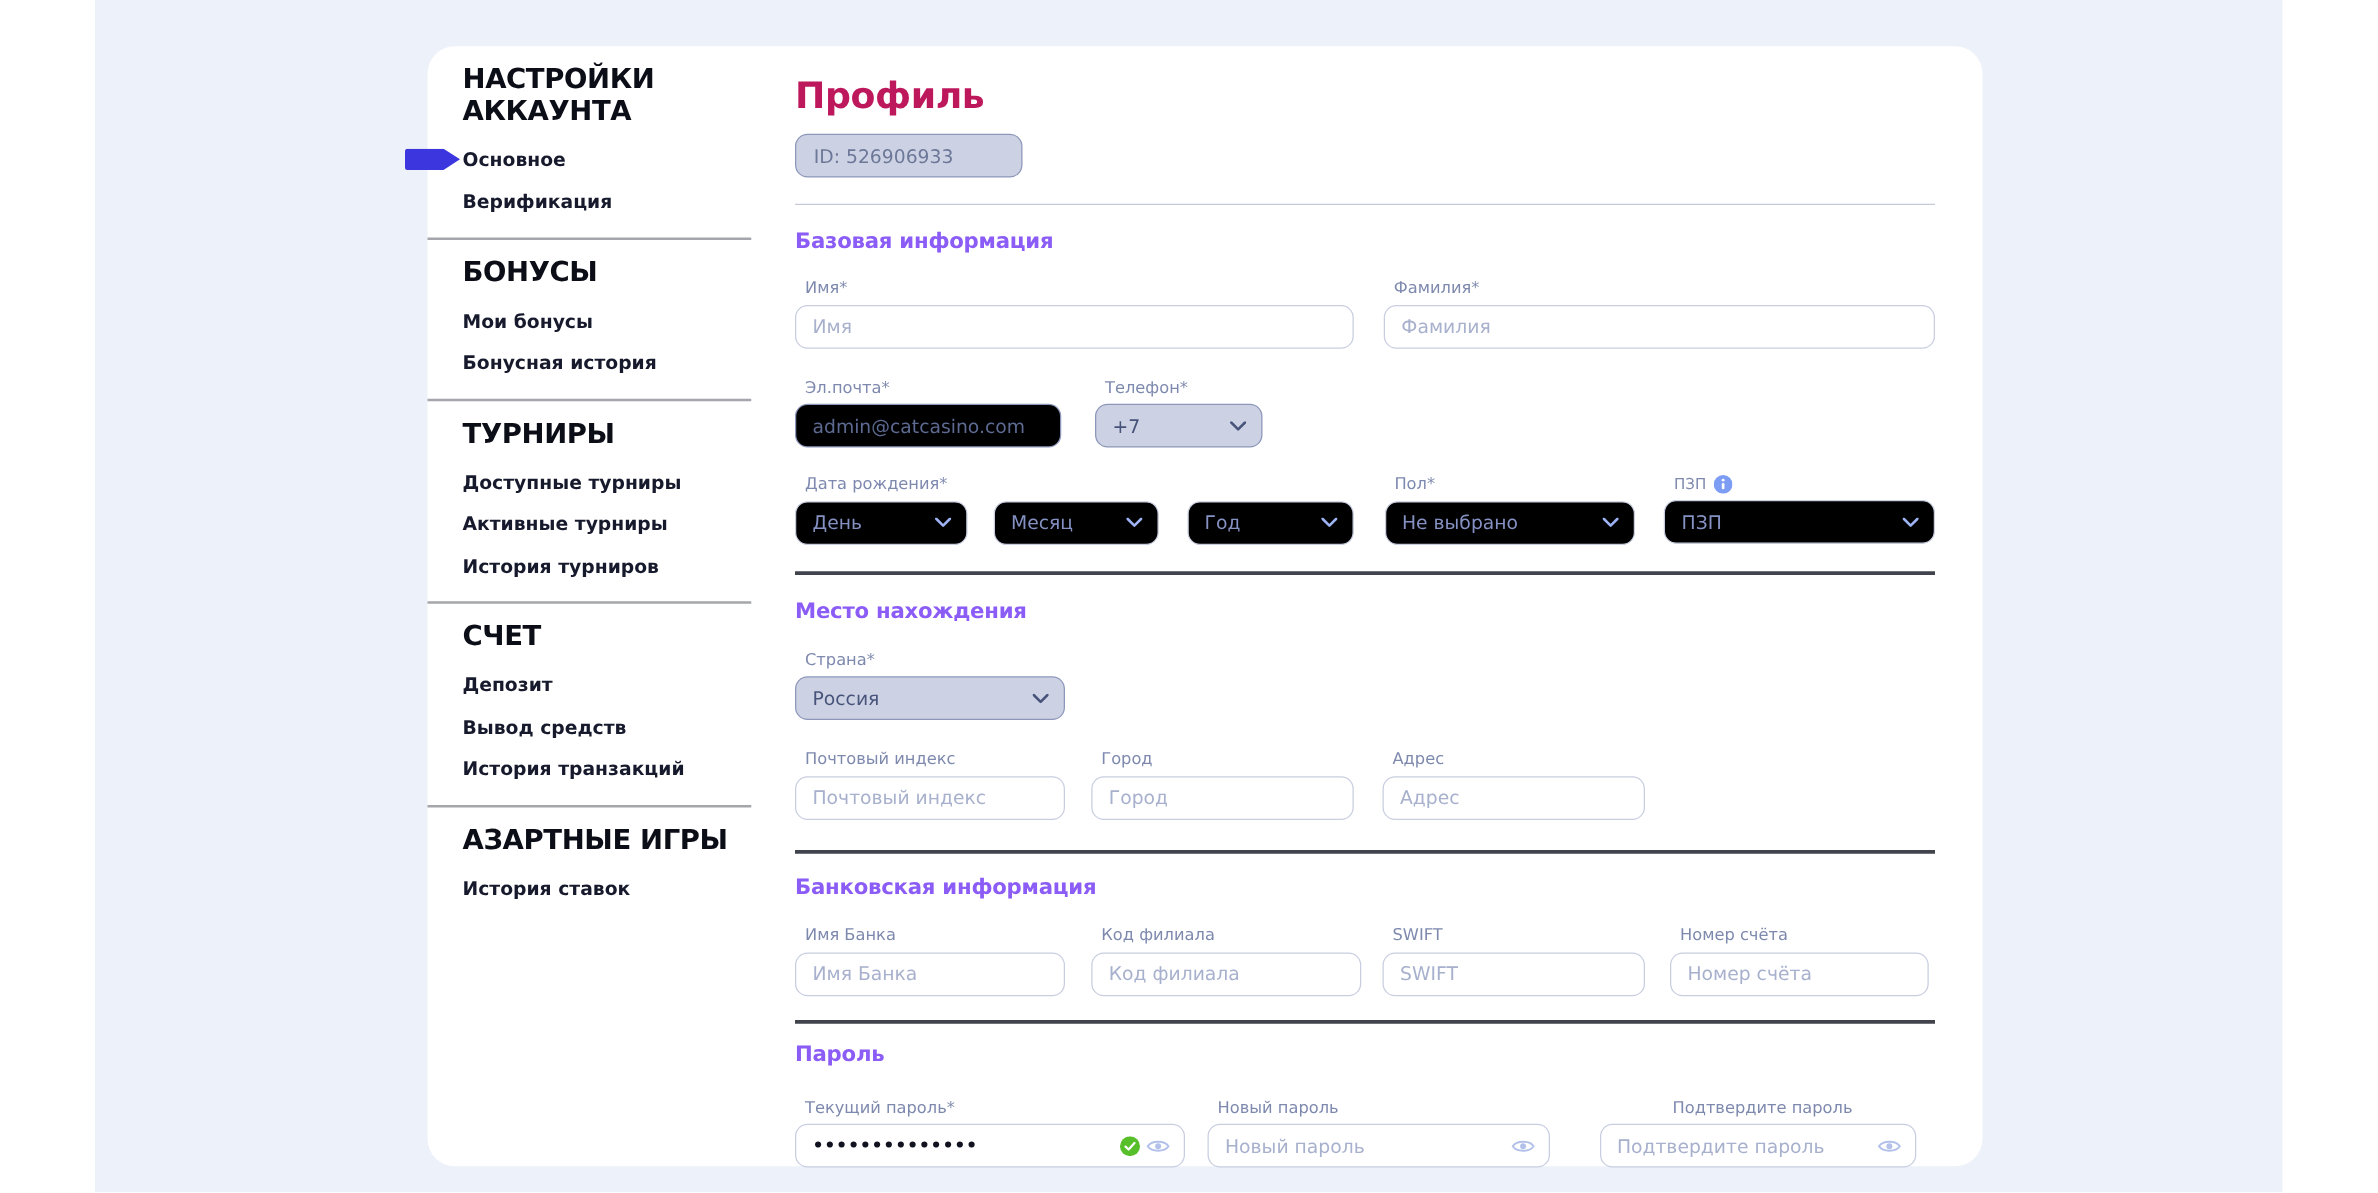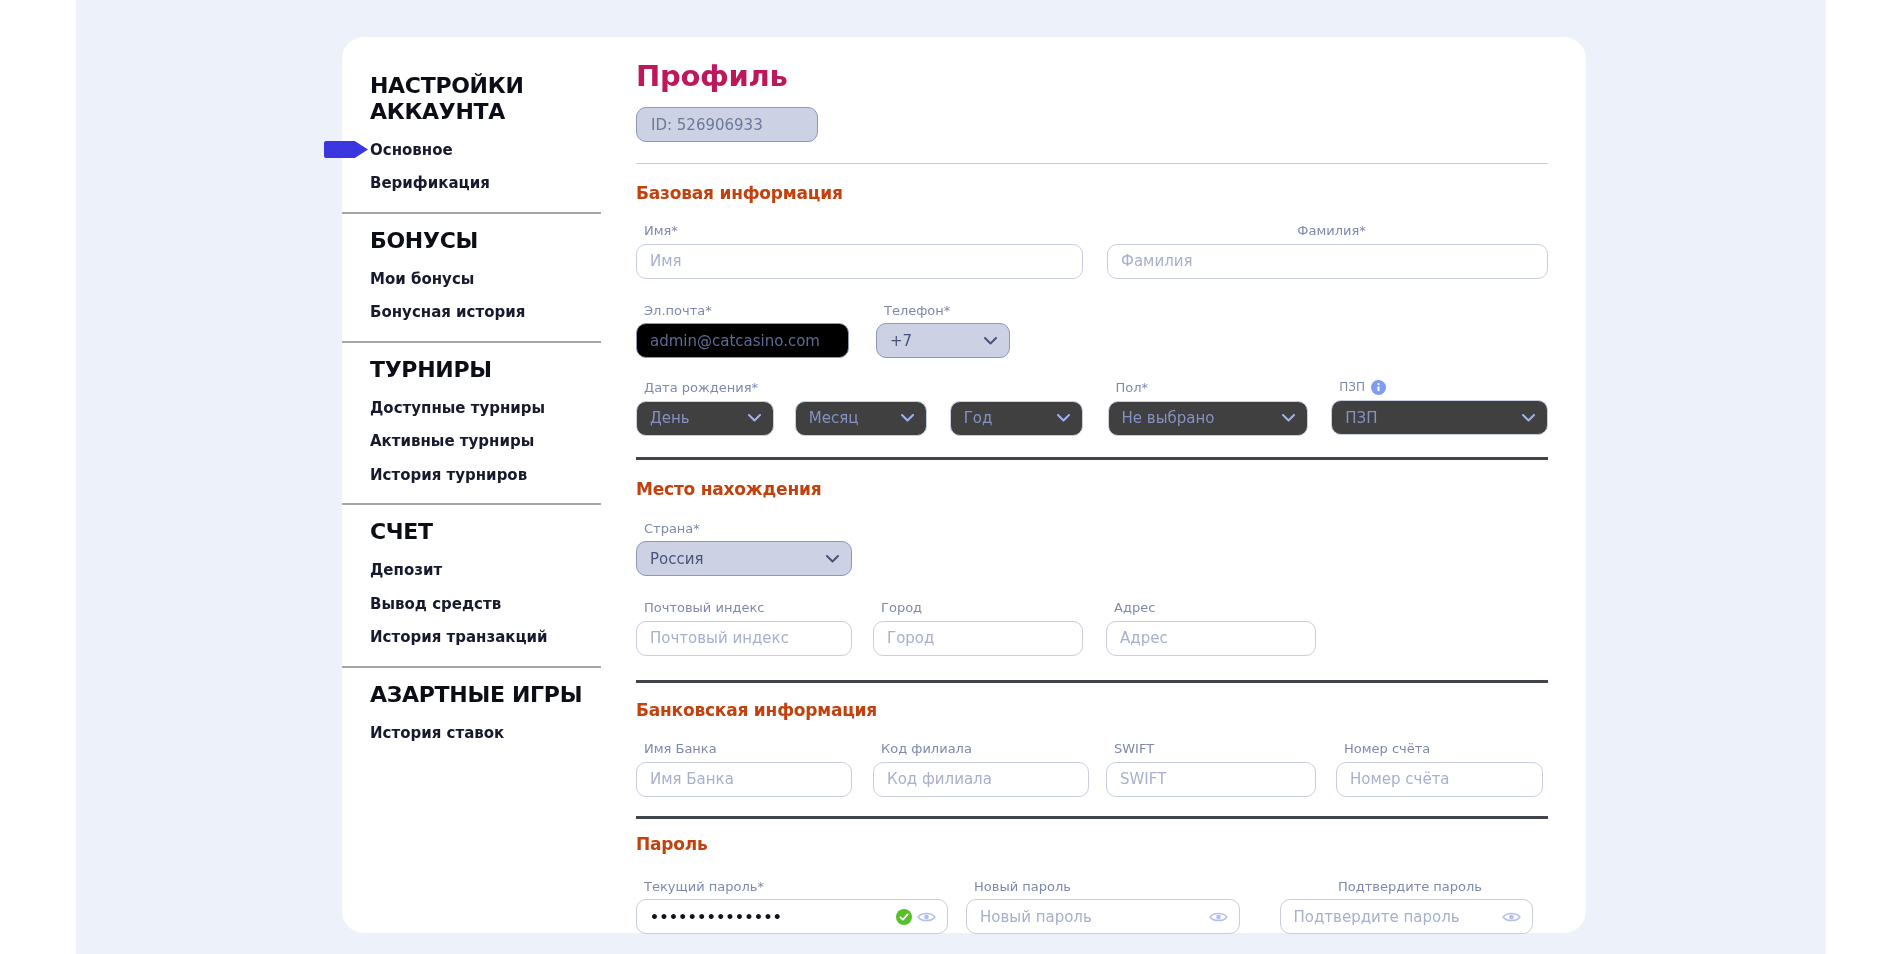--- a/index.html
+++ b/index.html
@@ -8,21 +8,21 @@
     position:relative; background:#ffffff; overflow:hidden;
     font-family:"DejaVu Sans", sans-serif; color:#14182b;
   }
   .page-bg { position:absolute; left:76px; top:0; width:1750px; height:954px; background:#edf1f9; }
   .card {
     position:absolute; left:342px; top:37px; width:1244px; height:896px;
     background:#ffffff; border-radius:22px; display:flex;
   }
 
   
-  .sidebar { width:259px; flex-shrink:0; padding-top:22px; }
+  .sidebar { width:259px; flex-shrink:0; }
   .side-section { padding:0 0 6px 28px; }
   .side-divider { width:259px; height:2px; background:#85888f; margin:14px 0 2px; opacity:.75; }
   .side-title {
     font-size:22px; font-weight:800; color:#0b0d17; line-height:1.18;
     margin:14px 0 6px; letter-spacing:-0.3px;
   }
   .side-item {
     position:relative; font-size:15px; font-weight:700; color:#161a2c;
     margin-top:17px; line-height:1.1; cursor:pointer; width:max-content;
   }
@@ -36,37 +36,37 @@
   .main { flex:1; padding:22px 0 0 35px; }
   .content { width:912px; }
   .page-title { font-size:29px; font-weight:800; color:#be185d; letter-spacing:-0.3px; }
   .id-chip {
     margin-top:14px; width:182px; height:35px; background:#ccd2e3;
     border:1px solid #8d97ba; border-radius:10px; display:flex; align-items:center;
     padding:0 14px; color:#6d7899; font-size:15px;
   }
   .thin-divider { width:912px; height:1px; background:#c7cad6; margin-top:21px; }
   .thick-divider { width:912px; height:3px; background:#42444d; }
-  .section-heading { font-size:17px; font-weight:800; color:#c2410c; letter-spacing:-0.2px; }
+  .section-heading { font-size:17px; font-weight:800; color:#8b5cf6; letter-spacing:-0.2px; }
 
   .row { display:flex; }
   .field { display:flex; flex-direction:column; }
   .field > label { font-size:13px; color:#7e89ae; margin:0 0 5px 8px; line-height:1.2; }
   .label-line { display:flex; align-items:center; gap:6px; margin:0 0 5px 8px; }
   .label-line span { font-size:12px; color:#7e89ae; line-height:1.2; }
 
   .input {
     height:35px; border:1px solid #c8cee0; border-radius:10px; background:#fff;
     padding:0 13px; font-size:15px; color:#1b2140; font-family:inherit; outline:none; width:100%;
   }
   .input::placeholder { color:#a7b0cc; }
   .input.disabled { background:#000000; border-color:#8d97ba; color:#5d6a92; }
 
   .select {
-    height:35px; border:1px solid #c8cee0; border-radius:10px; background:#404040;
+    height:35px; border:1px solid #c8cee0; border-radius:10px; background:#000000;
     display:flex; align-items:center; justify-content:space-between;
     padding:0 12px 0 13px; font-size:15px; color:#8591c2; cursor:pointer;
   }
   .select .chev { color:#9db3f3; display:flex; }
   .select.disabled { background:#ccd2e3; border-color:#8d97ba; color:#47537a; cursor:default; }
   .select.disabled .chev { color:#47537a; }
 
   .pw-wrap { position:relative; }
   .pw-wrap .input { padding-right:44px; }
   .pw-current { font-weight:700; color:#10131f; letter-spacing:0.5px; font-size:14px; }
@@ -159,21 +159,21 @@
       <div class="id-chip">ID: 526906933</div>
       <div class="thin-divider"></div>
 
       <h2 class="section-heading mt19">Базовая информация</h2>
 
       <div class="row mt20">
         <div class="field" style="width:447px; margin-right:24px;">
           <label>Имя*</label>
           <input class="input" type="text" placeholder="Имя" style="">
         </div>
-        <div class="field" style="width:441px;align-items:center;">
+        <div class="field" style="width:441px;">
           <label>Фамилия*</label>
           <input class="input" type="text" placeholder="Фамилия" style="">
         </div>
       </div>
 
       <div class="row mt24">
         <div class="field" style="width:213px; margin-right:27px;">
           <label>Эл.почта*</label>
           <input class="input disabled" type="text" disabled="" value="admin@catcasino.com" style="">
         </div>

